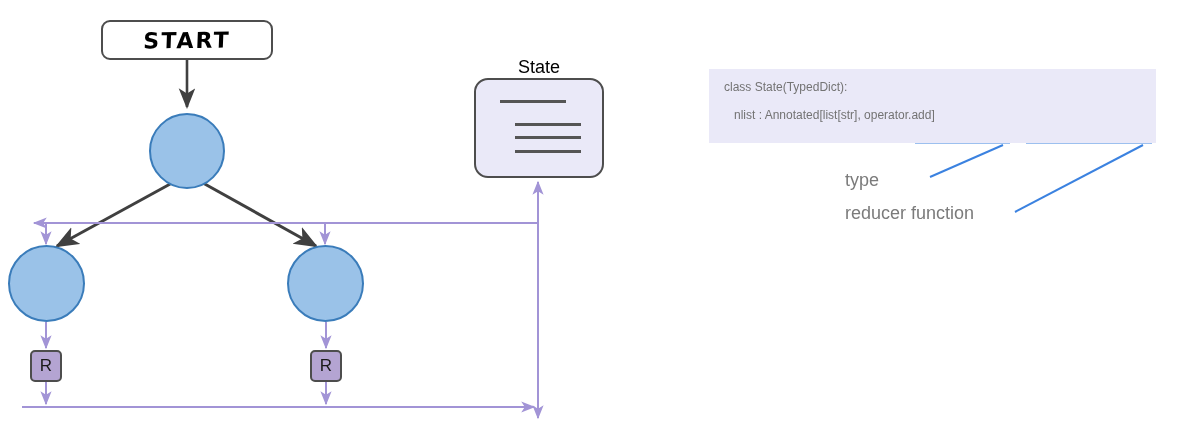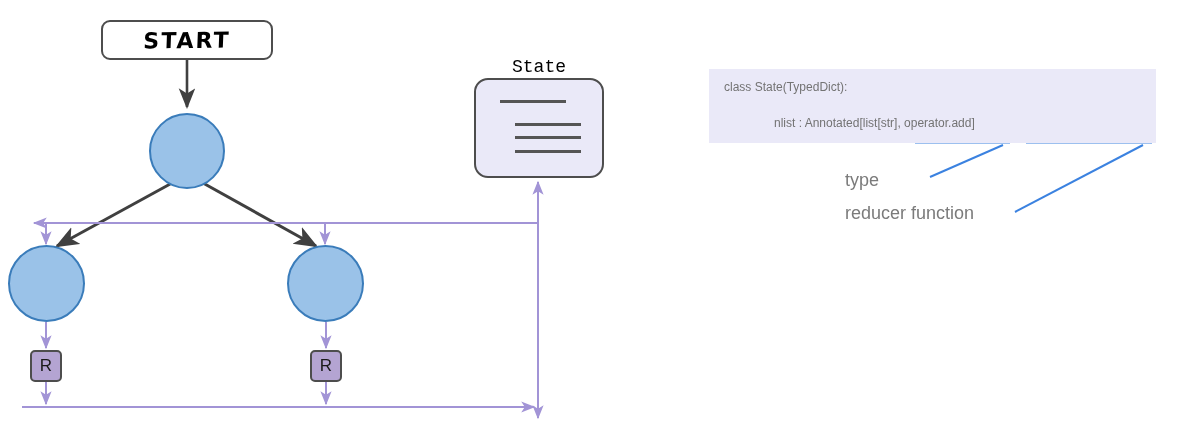--- a/index.html
+++ b/index.html
@@ -94,21 +94,21 @@
     border: 2px solid #4d4d4d;
     border-radius: 14px;
     box-sizing: border-box;
   }
   .state-caption {
     position: absolute;
     left: 474px;
     top: 57px;
     width: 130px;
     text-align: center;
-    font-family: Liberation Mono, monospace;
+    font-family: Liberation Sans, sans-serif;
     font-size: 18px;
     color: #000000;
   }
   .state-line {
     position: absolute;
     height: 3px;
     background: #555555;
   }
   #state-line-0 { left: 500px; top: 100px; width: 66px; }
   #state-line-1 { left: 515px; top: 123px; width: 66px; }
@@ -126,21 +126,21 @@
     box-sizing: border-box;
   }
   .code-line {
     position: absolute;
     font-family: Liberation Sans, sans-serif;
     font-size: 12px;
     color: #737373;
     white-space: pre;
   }
   #code-line-0 { left: 724px; top: 80px; }
-  #code-line-1 { left: 764px; top: 108px; margin-top: 8px; }
+  #code-line-1 { left: 724px; top: 108px; }
 
   .callout-label {
     position: absolute;
     font-family: Liberation Sans, sans-serif;
     font-size: 18px;
     color: #7b7b7b;
     white-space: pre;
   }
   #callout-type    { left: 845px; top: 170px; }
   #callout-reducer { left: 845px; top: 203px; }

